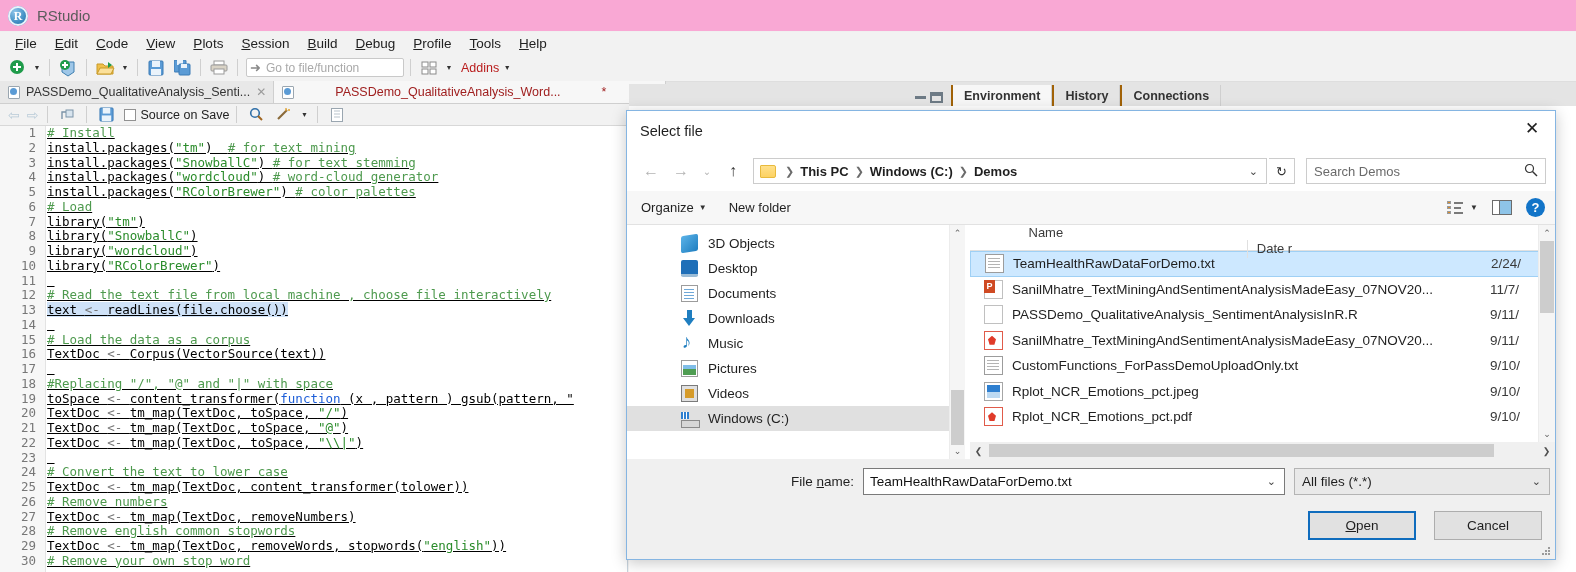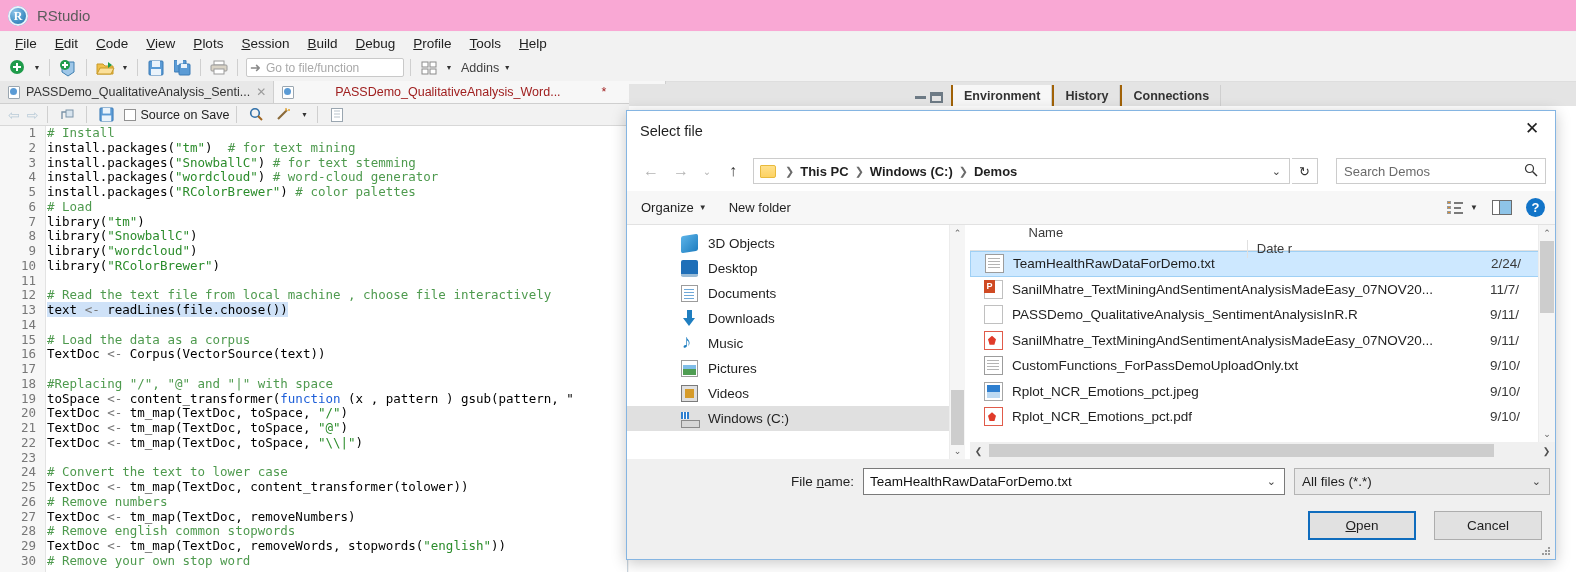--- a/index.html
+++ b/index.html
@@ -97,21 +97,21 @@
     width: 158px; height: 19px;
     border: 1px solid #c9c9c9;
     background: #fff;
     border-radius: 2px;
     display: flex; align-items: center;
     padding-left: 3px;
     margin-left: 2px;
   }
   .goto-arrow { color: #8a8a8a; font-size: 13px; margin-right: 5px; }
   .goto-text { color: #a9a9a9; font-size: 12px; }
-  .addins-label { font-size: 12.5px; color: #404040; margin-left: 4px; }
+  .addins-label { font-size: 12.5px; color: #b91c1c; margin-left: 4px; }
 
   
   .srctabs {
     height: 22px;
     background: #e4e4e4;
     display: flex;
     align-items: flex-end;
     border-bottom: 1px solid #cfcfcf;
     position: relative;
   }
@@ -184,20 +184,21 @@
     position: absolute;
     left: 0; top: 0; bottom: 0;
     width: 46px;
     background: #f7f7f7;
     border-right: 1px solid #e3e3e3;
   }
   .code-area {
     position: absolute;
     left: 47px; top: 0; right: 0; bottom: 0;
     overflow: hidden;
+    text-decoration: underline;
   }
   .cline {
     height: 14.75px;
     line-height: 14.75px;
     font-family: "DejaVu Sans Mono", monospace;
     font-size: 12.5px;
     white-space: pre;
     color: #000;
   }
   .lnum {
@@ -328,24 +329,24 @@
     width: 26px; height: 26px;
     border: 1px solid #cccccc;
     border-left: none;
     background: #fff;
     display: flex; align-items: center; justify-content: center;
     font-size: 13px;
     color: #333;
     cursor: default;
   }
   .searchbox {
-    width: 210px; height: 26px;
+    width: 240px; height: 26px;
     border: 1px solid #cccccc;
     background: #fff;
-    margin-left: 16px;
+    margin-left: 9px;
     display: flex;
     align-items: center;
     padding: 0 7px;
     font-size: 13px;
     color: #6a6a6a;
   }
   .search-mag { margin-left: auto; color: #333; font-size: 14px; }
 
   .dlg-cmdbar {
     height: 34px;

